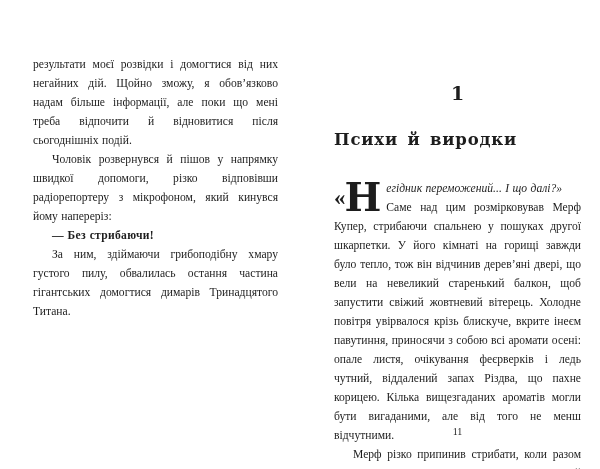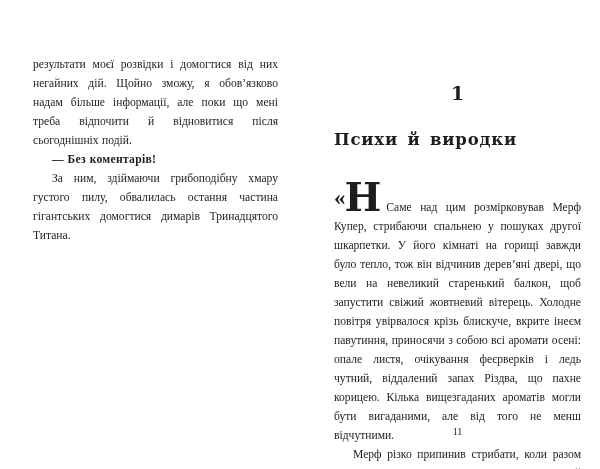--- a/index.html
+++ b/index.html
@@ -93,30 +93,31 @@
     color:var(--ink);
   }
 </style>
 </head>
 <body>
 
 <div class="spread">
 
   <div class="page page-left">
     <p class="body">результати моєї розвідки і домогтися від них негайних дій. Щойно зможу, я обов’язково надам більше інформації, але поки що мені треба відпочити й відновитися після сьогоднішніх подій.</p>
-    <p class="body ind dialogue">— Без коментарів!</p>
+    <p class="body ind">Чоловік розвернувся й пішов у напрямку швидкої допомоги, різко відповівши радіорепортеру з мікрофоном, який кинувся йому напереріз:</p>
+    <p class="body ind dialogue">— Без стрибаючи!</p>
     <p class="body ind">За ним, здіймаючи грибоподібну хмару густого пилу, обвалилась остання частина гігантських домогтися димарів Тринадцятого Титана.</p>
   </div>
 
   <div class="page page-right">
     <div class="chapter-number">1</div>
     <div class="chapter-title">Психи й виродки</div>
 
     <p class="body">
-      <span class="dropcap"><span class="dc-quote">«</span><span class="dc-letter">Н</span></span><br>
+      <span class="dropcap"><span class="dc-quote">«</span><span class="dc-letter">Н</span></span><span class="italic">егідник переможений... І що далі?»</span><br>
       <span>Саме над цим розмірковував Мерф Купер, стрибаючи спальнею у пошуках другої шкарпетки. У його кімнаті на горищі завжди було тепло, тож він відчинив дерев’яні двері, що вели на невеликий старенький балкон, щоб запустити свіжий жовтневий вітерець. Холодне повітря увірвалося крізь блискуче, вкрите інеєм павутиння, приносячи з собою всі аромати осені: опале листя, очікування феєрверків і ледь чутний, віддалений запах Різдва, що пахне корицею. Кілька вищезгаданих ароматів могли бути вигаданими, але від того не менш відчутними.</span>
     </p>
     <p class="body ind">Мерф різко припинив стрибати, коли разом із вітерцем до нього долинув глузливий скрипучий сміх. Визирнувши на вулицю, хлопець побачив чорно-білого птаха на сусідньому даху. Спиною пробігли мурашки. Хоча Сорока тепер був безсилий і надійно замкнений за ґратами, Мерф не міг позбутися відчуття, що чоловік у чорному досі стежить за кожним його кроком.</p>
   </div>
 
   <div class="folio">11</div>
 
 </div>
 
 </body></html>

